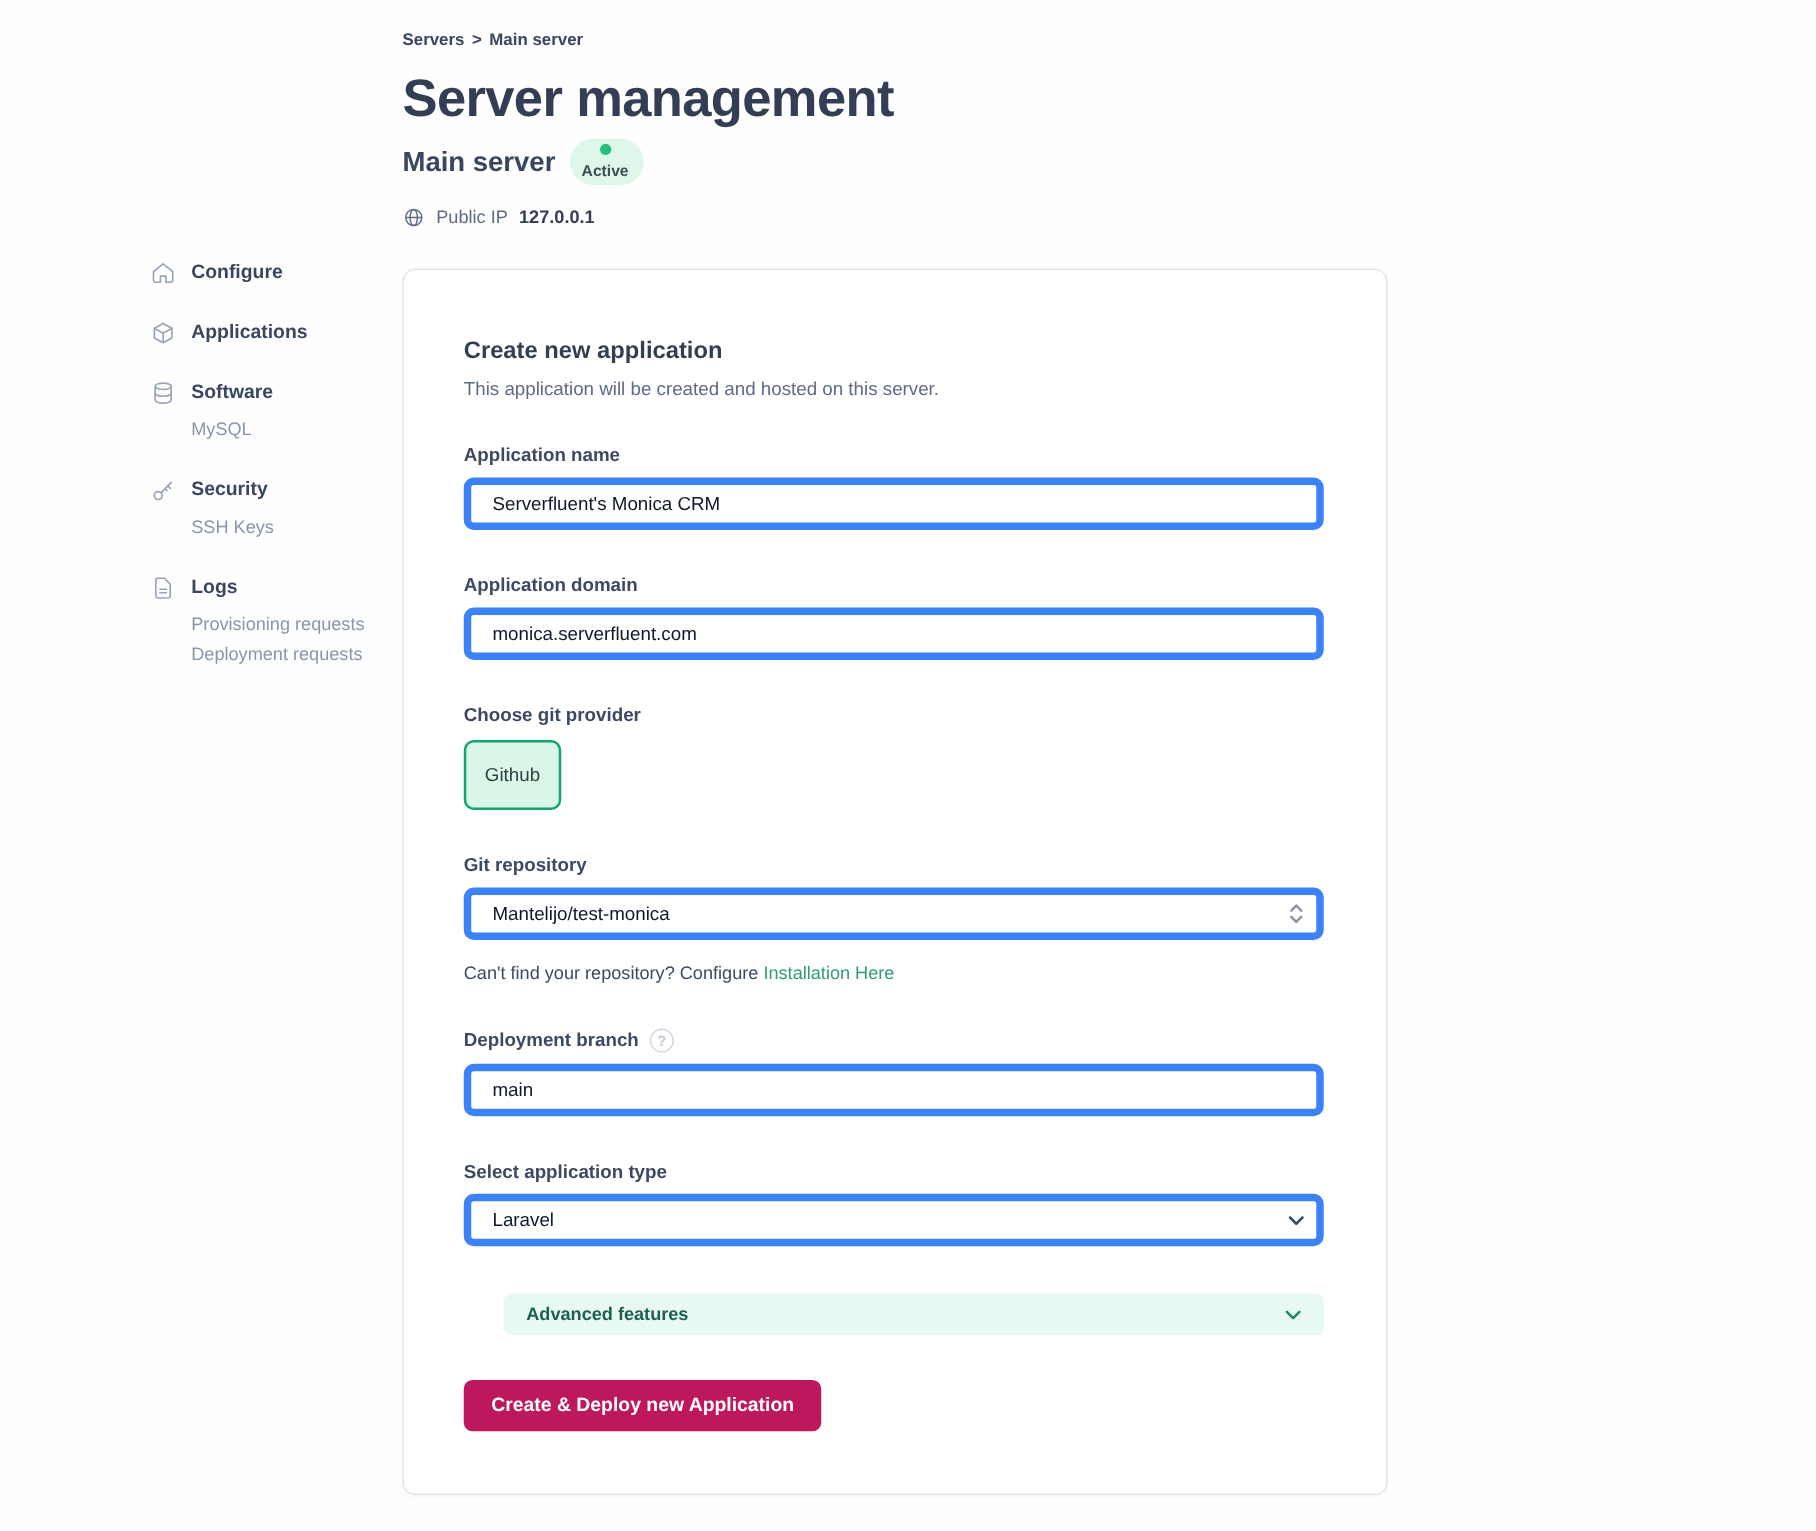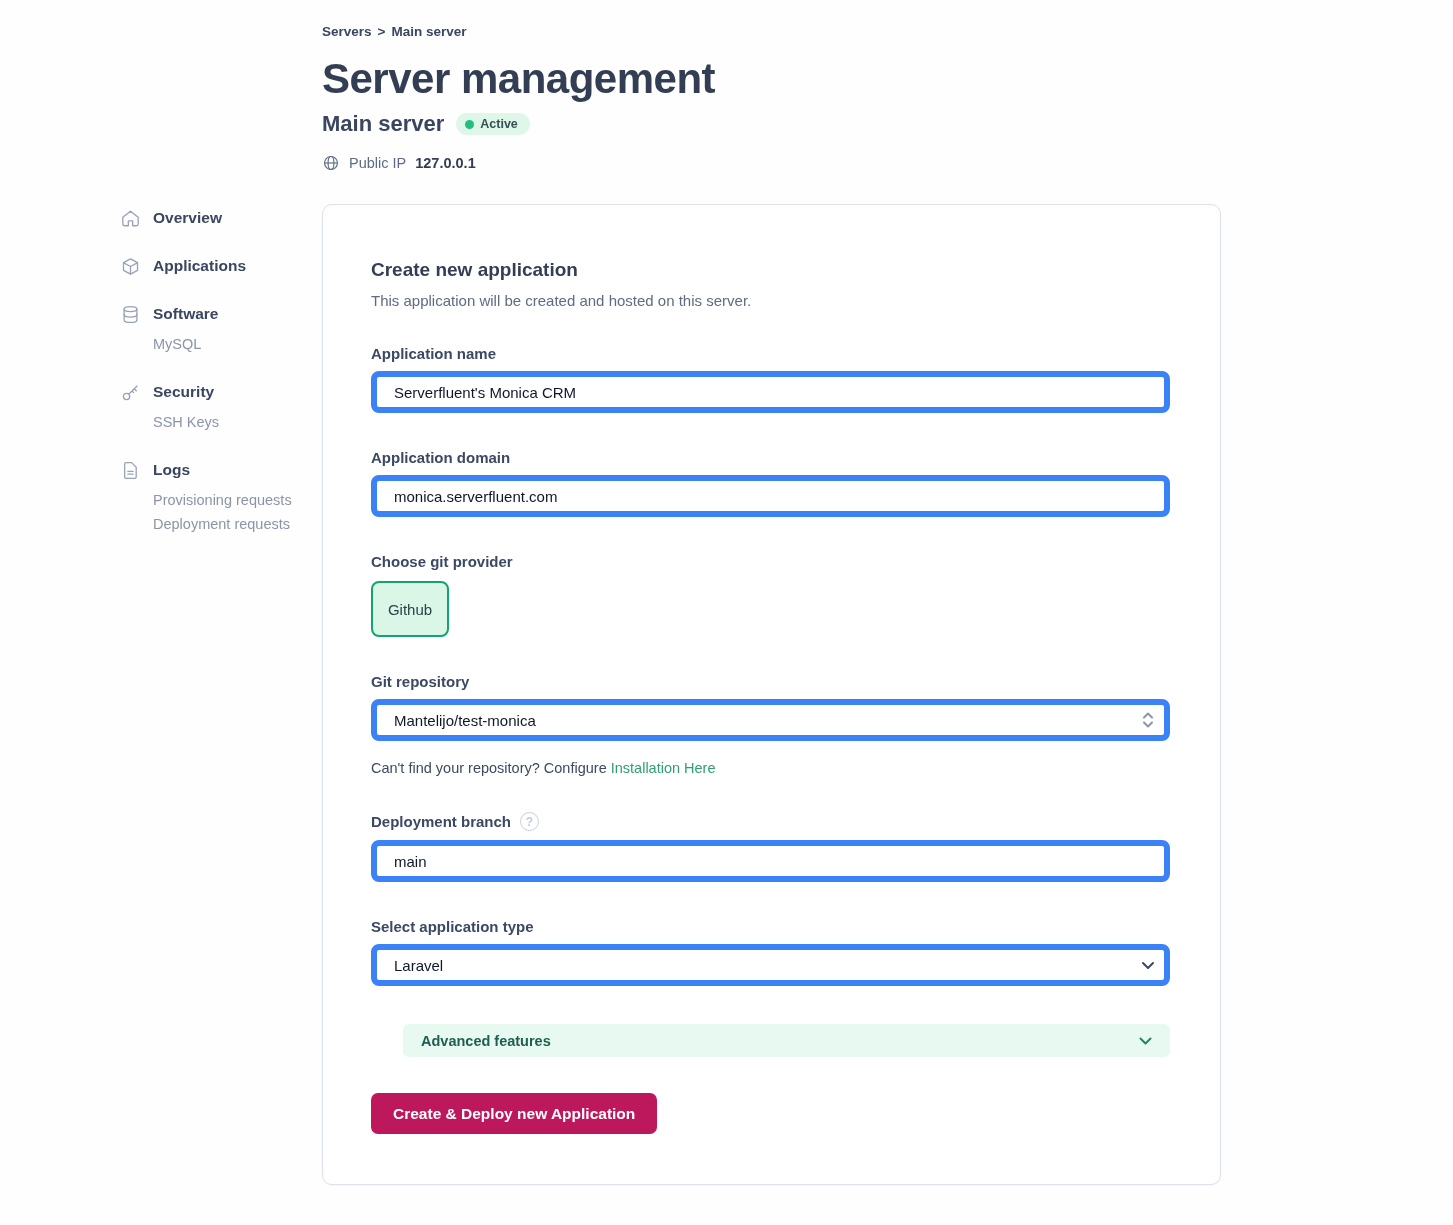--- a/index.html
+++ b/index.html
@@ -34,31 +34,31 @@
   .breadcrumb .crumb { cursor: pointer; }
   .page-title {
     margin: 17px 0 0 0; font-size: 42px; font-weight: 700;
     color: #333e55; letter-spacing: -0.5px; line-height: 1.1;
   }
   .subtitle-row { display: flex; align-items: center; gap: 12px; margin-top: 9px; }
   .server-name { font-size: 22px; font-weight: 700; color: #3a4660; }
   .status-badge {
     display: inline-flex; align-items: center; gap: 6px;
     background: #def7e9; border-radius: 999px;
-    padding: 4px 12px 4px 9px; font-size: 12.5px; font-weight: 600; color: #3a4f55;
+    padding: 4px 12px 4px 9px; font-size: 12.5px; font-weight: 600; color: #3a4f55; flex-direction: column;
   }
   .status-dot { width: 9px; height: 9px; border-radius: 50%; background: #22c07d; }
   .ip-row { display: flex; align-items: center; gap: 9px; margin-top: 17px; font-size: 14.5px; color: #5d6b85; }
   .ip-row svg { width: 18px; height: 18px; stroke: #5d6b85; fill: none; stroke-width: 1.5; }
   .ip-value { font-weight: 700; color: #333e55; }
 
   
   .card {
     margin-top: 32px; margin-bottom: 38px;
-    width: 899px; background: #ffffff;
+    width: 788px; background: #ffffff;
     border: 1px solid #dde1ec; border-radius: 10px;
     box-shadow: 0 1px 2px rgba(40,50,70,0.03);
     padding: 54px 50px 50px 48px;
   }
   .form-title { font-size: 19px; font-weight: 700; color: #333e55; }
   .form-subtitle { margin-top: 11px; font-size: 15px; color: #5f6b84; }
   .field { margin-top: 36px; }
   .field-label { display: block; font-size: 15px; font-weight: 600; color: #3c4963; margin-bottom: 9px; }
   .label-row { display: flex; align-items: center; gap: 9px; margin-bottom: 9px; }
   .label-row .field-label { margin-bottom: 0; text-align: right; }
@@ -116,21 +116,21 @@
 
   <nav class="sidebar-col">
 
     <div class="nav-group">
       <div class="nav-item">
         <span class="nav-icon">
           <svg viewBox="0 0 24 24">
               <path d="M3.2 10.7 12 3.6l8.8 7.1v7.6a2 2 0 0 1-2 2h-4.3v-5.6H9.5v5.6H5.2a2 2 0 0 1-2-2z"></path>
             </svg>
         </span>
-        <span class="nav-label">Overview</span>
+        <span class="nav-label">Configure</span>
       </div>
     </div>
 
     <div class="nav-group">
       <div class="nav-item">
         <span class="nav-icon">
           <svg viewBox="0 0 24 24">
               <path d="M12 3.2 20 7.6v8.8L12 20.8 4 16.4V7.6z"></path>
               <path d="M4.3 7.8 12 12l7.7-4.2M12 12v8.4"></path>
             </svg>

